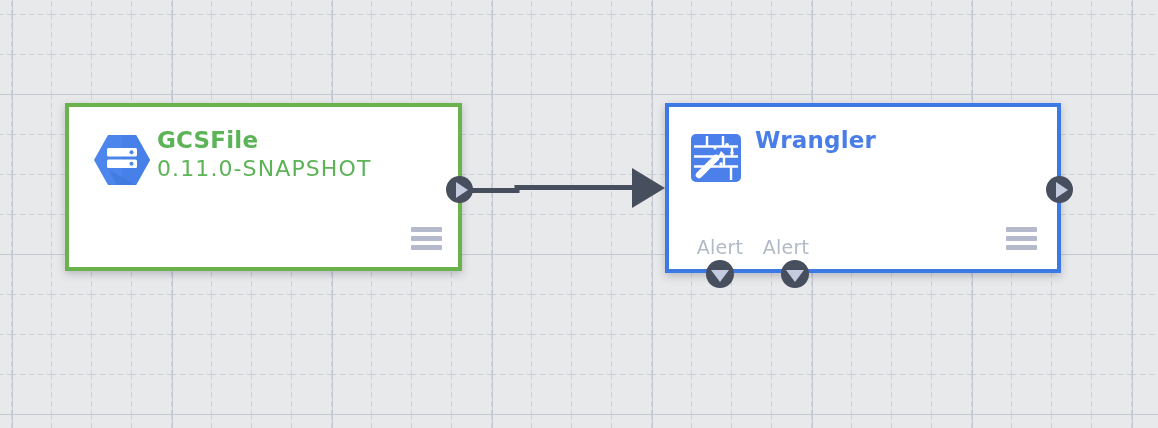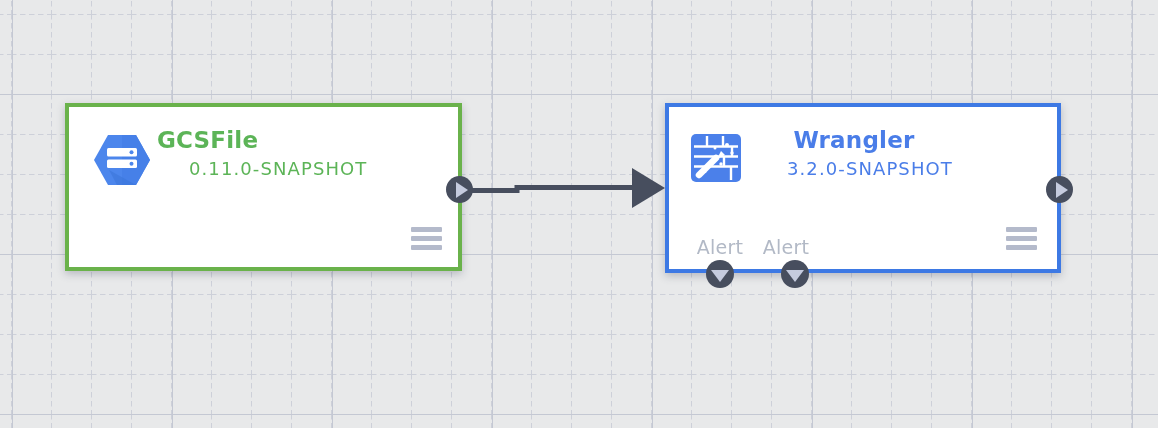--- a/index.html
+++ b/index.html
@@ -32,23 +32,22 @@
   .node-wrangler .node-icon { left: 21px; top: 26px; }
 
   .node-text { position: absolute; top: 18px; }
   .node-gcsfile  .node-text { left: 88px; }
   .node-wrangler .node-text { left: 86px; text-align: center; }
   .node-title {
     font-size: 23px; font-weight: bold; line-height: 30px;
     letter-spacing: 0.2px; white-space: nowrap;
   }
   .node-version {
-    font-size: 18px; line-height: 27px; letter-spacing: 1.1px;
+    font-size: 22px; line-height: 27px; letter-spacing: 1.1px;
     white-space: nowrap;
-    margin-left: 32px;
   }
 
   .node-menu {
     position: absolute; width: 31px; height: 23px;
     display: flex; flex-direction: column; justify-content: space-between;
     cursor: pointer;
   }
   .node-gcsfile  .node-menu { right: 16px; bottom: 17px; }
   .node-wrangler .node-menu { right: 20px; bottom: 19px; }
   .node-menu span {
@@ -155,21 +154,20 @@
         <g fill="#ffffff">
           <circle cx="37" cy="12" r="2"></circle>
           <circle cx="42" cy="20" r="1.7"></circle>
           <circle cx="31" cy="31" r="1.7"></circle>
           <circle cx="25" cy="15" r="1.5"></circle>
         </g>
       </svg>
     </span>
     <div class="node-text">
       <div class="node-title">Wrangler</div>
-      <div class="node-version">3.2.0-SNAPSHOT</div>
     </div>
     <div class="node-menu">
       <span></span>
         <span></span>
         <span></span>
     </div>
   </div>
   <div class="port port-out-wrangler">
     <div class="tri-right"></div>
   </div>

